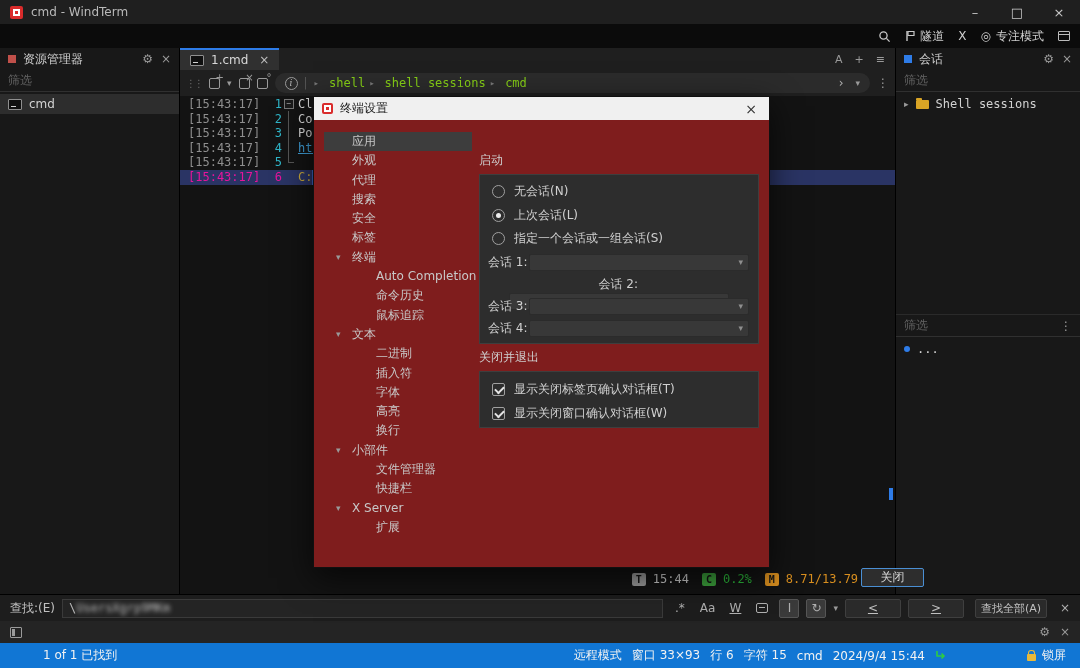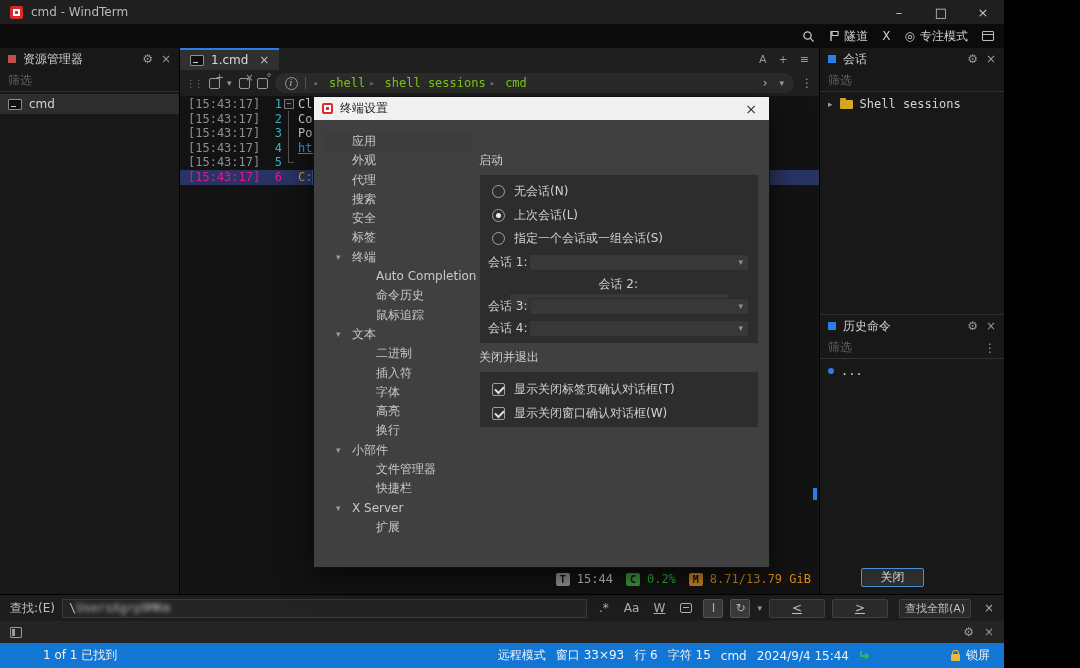--- a/index.html
+++ b/index.html
@@ -1,18 +1,18 @@
 <!DOCTYPE html>
 <html><head>
 <meta charset="utf-8">
 <style>
   * { margin:0; padding:0; box-sizing:border-box; }
   html,body { background:#000; }
   body { font-family:"DejaVu Sans", sans-serif; }
-  .app { position:relative; width:1004px; height:668px; background:#121212; overflow:hidden; color:#ccc; font-size:12px; }
+  .app { position:relative; width:1080px; height:668px; background:#121212; overflow:hidden; color:#ccc; font-size:12px; }
 
   
   .titlebar { height:24px; background:#1f1f1f; display:flex; align-items:center; padding-left:10px; }
   .logo { width:13px; height:13px; background:#d92b2b; border-radius:2px; position:relative; flex:none; }
   .logo::after { content:""; position:absolute; inset:3px; border:2px solid #fff; }
   .logo.sm { width:11px; height:11px; } .logo.sm::after{ inset:2px; border-width:2px; }
   .win-title { color:#b9b9b9; margin-left:8px; font-size:12px; }
   .win-controls { margin-left:auto; display:flex; height:100%; }
   .win-btn { width:42px; display:flex; align-items:center; justify-content:center; color:#c8c8c8; font-size:13px; }
 
@@ -125,21 +125,21 @@
   .qb-right { margin-left:auto; display:flex; gap:10px; color:#9a9a9a; }
 
   
   .statusbar { height:25px; background:#1176d4; color:#f2f2f2; display:flex; align-items:center; padding:0 14px 0 43px; gap:22px; font-size:12px; }
   .sb-right { margin-left:auto; display:flex; align-items:center; gap:10px; }
   .lock-group { display:flex; align-items:center; gap:6px; margin-left:70px; }
   .lock { width:9px; height:7px; background:#e8b93a; border-radius:1px; position:relative; margin-top:4px; }
   .lock::before { content:""; position:absolute; top:-4px; left:1px; width:5px; height:4px; border:1.5px solid #e8b93a; border-bottom:none; border-radius:3px 3px 0 0; }
 
   
-  .dialog { position:absolute; left:313px; top:96px; width:457px; height:472px; background:#404040; border:1px solid #101010; box-shadow:0 10px 30px rgba(0,0,0,.65); }
+  .dialog { position:absolute; left:313px; top:96px; width:457px; height:472px; background:#7f1d1d; border:1px solid #101010; box-shadow:0 10px 30px rgba(0,0,0,.65); }
   .dlg-titlebar { height:23px; background:#f0f0f0; display:flex; align-items:center; padding:0 8px; gap:7px; }
   .dlg-title { color:#1a1a1a; flex:1; }
   .dlg-close { color:#333; font-size:14px; padding:0 4px; }
   .dlg-body { position:relative; height:449px; }
   .dlg-nav { position:absolute; left:10px; top:12px; width:148px; }
   .nav-row { position:relative; height:19.3px; line-height:19.3px; color:#c8c8c8; padding-left:28px; white-space:nowrap; }
   .nav-row.sel { background:#3d3d3d; }
   .nav-row.child { padding-left:52px; }
   .nav-row .nav-arrow { display:none; position:absolute; left:12px; top:0; color:#9a9a9a; font-size:9px; }
   .nav-row.group .nav-arrow { display:block; }
@@ -351,28 +351,20 @@
         <div>
 
             <div class="tree-item">
               <span class="tree-arrow">▸</span>
               <span class="folder"></span>
               <span class="mono">Shell sessions</span>
             </div>
           </div>
       </div>
       <div class="panel history">
-        <div class="panel-head">
-          <span class="panel-sq sq-blue"></span>
-          <span class="panel-title">历史命令</span>
-          <span class="panel-act">
-            <span class="gear"></span>
-            <span class="xg"></span>
-          </span>
-        </div>
         <div class="filter-row">
           <span>筛选</span>
           <span class="dots"></span>
         </div>
         <div>
 
             <div class="tree-item">
               <span class="dot-blue"></span>
               <span class="mono">...</span>
             </div>

